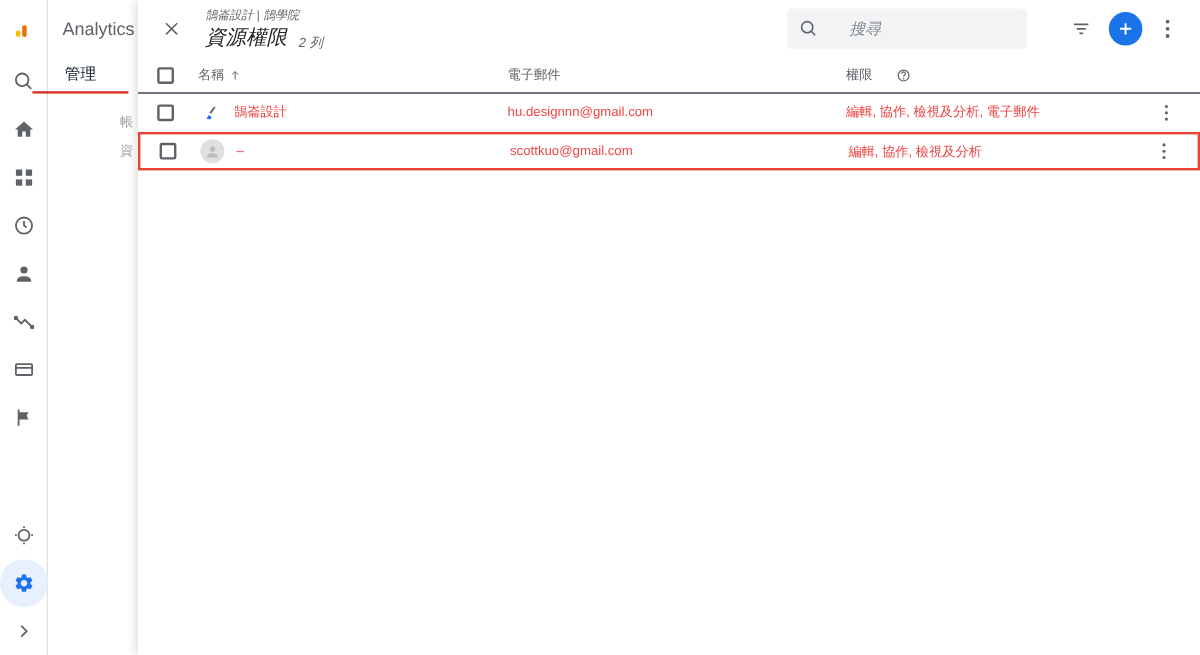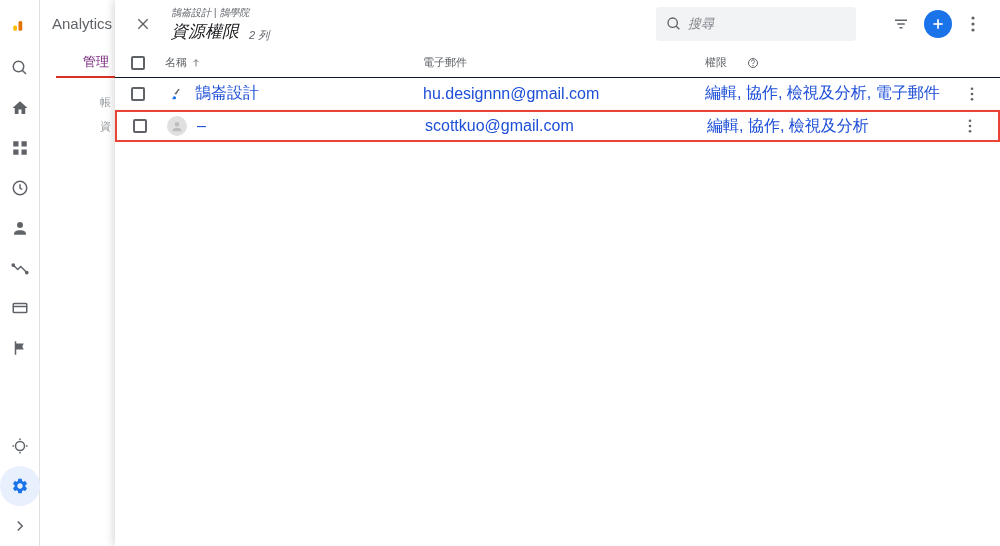--- a/index.html
+++ b/index.html
@@ -7,52 +7,52 @@
     
     
     .left-rail { position: absolute; left: 0; top: 0; width: 40px; height: 100%; display: flex; flex-direction: column; align-items: center; background: #fff; border-right: 1px solid #e0e0e0; }
     .logo-area { height: 48px; display: flex; align-items: center; justify-content: center; width: 100%; }
     .rail-icon { width: 40px; height: 40px; display: flex; align-items: center; justify-content: center; color: #5f6368; cursor: pointer; }
     .rail-icon.active { background: #e8f0fe; border-radius: 50%; color: #1a73e8; }
     .rail-spacer { flex: 1; }
     
     
     .bg-header { position: absolute; left: 40px; top: 0; right: 0; height: 48px; display: flex; align-items: center; padding: 0 12px; color: #5f6368; font-size: 15px; }
-    .bg-nav { position: absolute; left: 56px; top: 48px; width: 80px; height: 30px; display: flex; align-items: center; justify-content: center; color: #701a75; font-size: 13px; border-bottom: 2px solid #d93025; }
+    .bg-nav { position: absolute; left: 27px; top: 48px; width: 80px; height: 30px; display: flex; align-items: center; justify-content: center; color: #0f172a; font-size: 13px; border-bottom: 2px solid #d93025; }
     .bg-content { position: absolute; left: 100px; top: 90px; color: #9aa0a6; font-size: 11px; line-height: 24px; }
     
     
     .modal { position: absolute; left: 115px; top: 0; right: 0; bottom: 0; background: #fff; box-shadow: -2px 0 8px rgba(0,0,0,.15); display: flex; flex-direction: column; }
     
     .modal-header { height: 48px; display: flex; align-items: center; padding: 0 16px 0 16px; gap: 16px; font-style: italic; }
     .close-btn { width: 24px; height: 24px; display: flex; align-items: center; justify-content: center; cursor: pointer; color: #5f6368; }
     .title-block { display: flex; flex-direction: column; justify-content: center; }
     .breadcrumb { font-size: 10px; color: #5f6368; }
     .modal-title-row { display: flex; align-items: flex-end; gap: 10px; }
     .modal-title { font-size: 17px; color: #202124; font-weight: 400; }
     .row-count { font-size: 11px; color: #5f6368; }
     .header-spacer { flex: 1; }
-    .search-box { width: 200px; height: 34px; background: #f1f3f4; border-radius: 4px; display: flex; align-items: center; padding: 0 10px; gap: 6px; }
+    .search-box { width: 200px; height: 34px; background: #f1f3f4; border-radius: 4px; display: flex; align-items: center; padding: 0 10px; gap: 26px; }
     .search-box svg { color: #5f6368; }
     .search-text { color: #80868b; font-size: 13px; }
     .header-actions { display: flex; align-items: center; gap: 14px; margin-left: 20px; margin-right: 4px; }
     .filter-btn { color: #5f6368; cursor: pointer; }
     .add-btn { width: 28px; height: 28px; border-radius: 50%; background: #1a73e8; display: flex; align-items: center; justify-content: center; cursor: pointer; color: #fff; }
     .more-btn { color: #5f6368; cursor: pointer; width: 14px; display: flex; justify-content: center; }
     
     .table-header { height: 30px; display: flex; align-items: center; padding: 0 16px; border-bottom: 1px solid #0f172a; font-size: 11px; color: #5f6368; }
     .col-check { width: 34px; display: flex; align-items: center; }
     .col-name { width: 258px; display: flex; align-items: center; gap: 4px; }
     .col-email { width: 282px; }
     .col-perm { flex: 1; display: flex; align-items: center; gap: 20px; }
     .col-more { width: 24px; display: flex; justify-content: center; }
     
     .checkbox { width: 14px; height: 14px; border: 2px solid #5f6368; border-radius: 2px; cursor: pointer; }
     
-    .table-row { height: 32px; display: flex; align-items: center; padding: 0 16px; border-bottom: 1px solid #f1f3f4; font-size: 16px; color: #1d4ed8; }
+    .table-row { height: 32px; display: flex; align-items: center; padding: 0 16px; border-bottom: 1px solid #f1f3f4; font-size: 11px; color: #ef4444; }
     .table-row.highlighted { border: 2px solid #ea4335; border-top: 2px solid #ea4335; }
     .avatar { width: 20px; height: 20px; border-radius: 50%; background: #e0e0e0; display: flex; align-items: center; justify-content: center; margin-right: 10px; overflow: hidden; }
     .avatar-brush { background: #fff; }
     .name-cell { display: flex; align-items: center; width: 258px; }
     .row-more { color: #5f6368; cursor: pointer; width: 24px; display: flex; justify-content: center; }
     
     svg { display: block; }
   </style>
 </head>
 <body>

